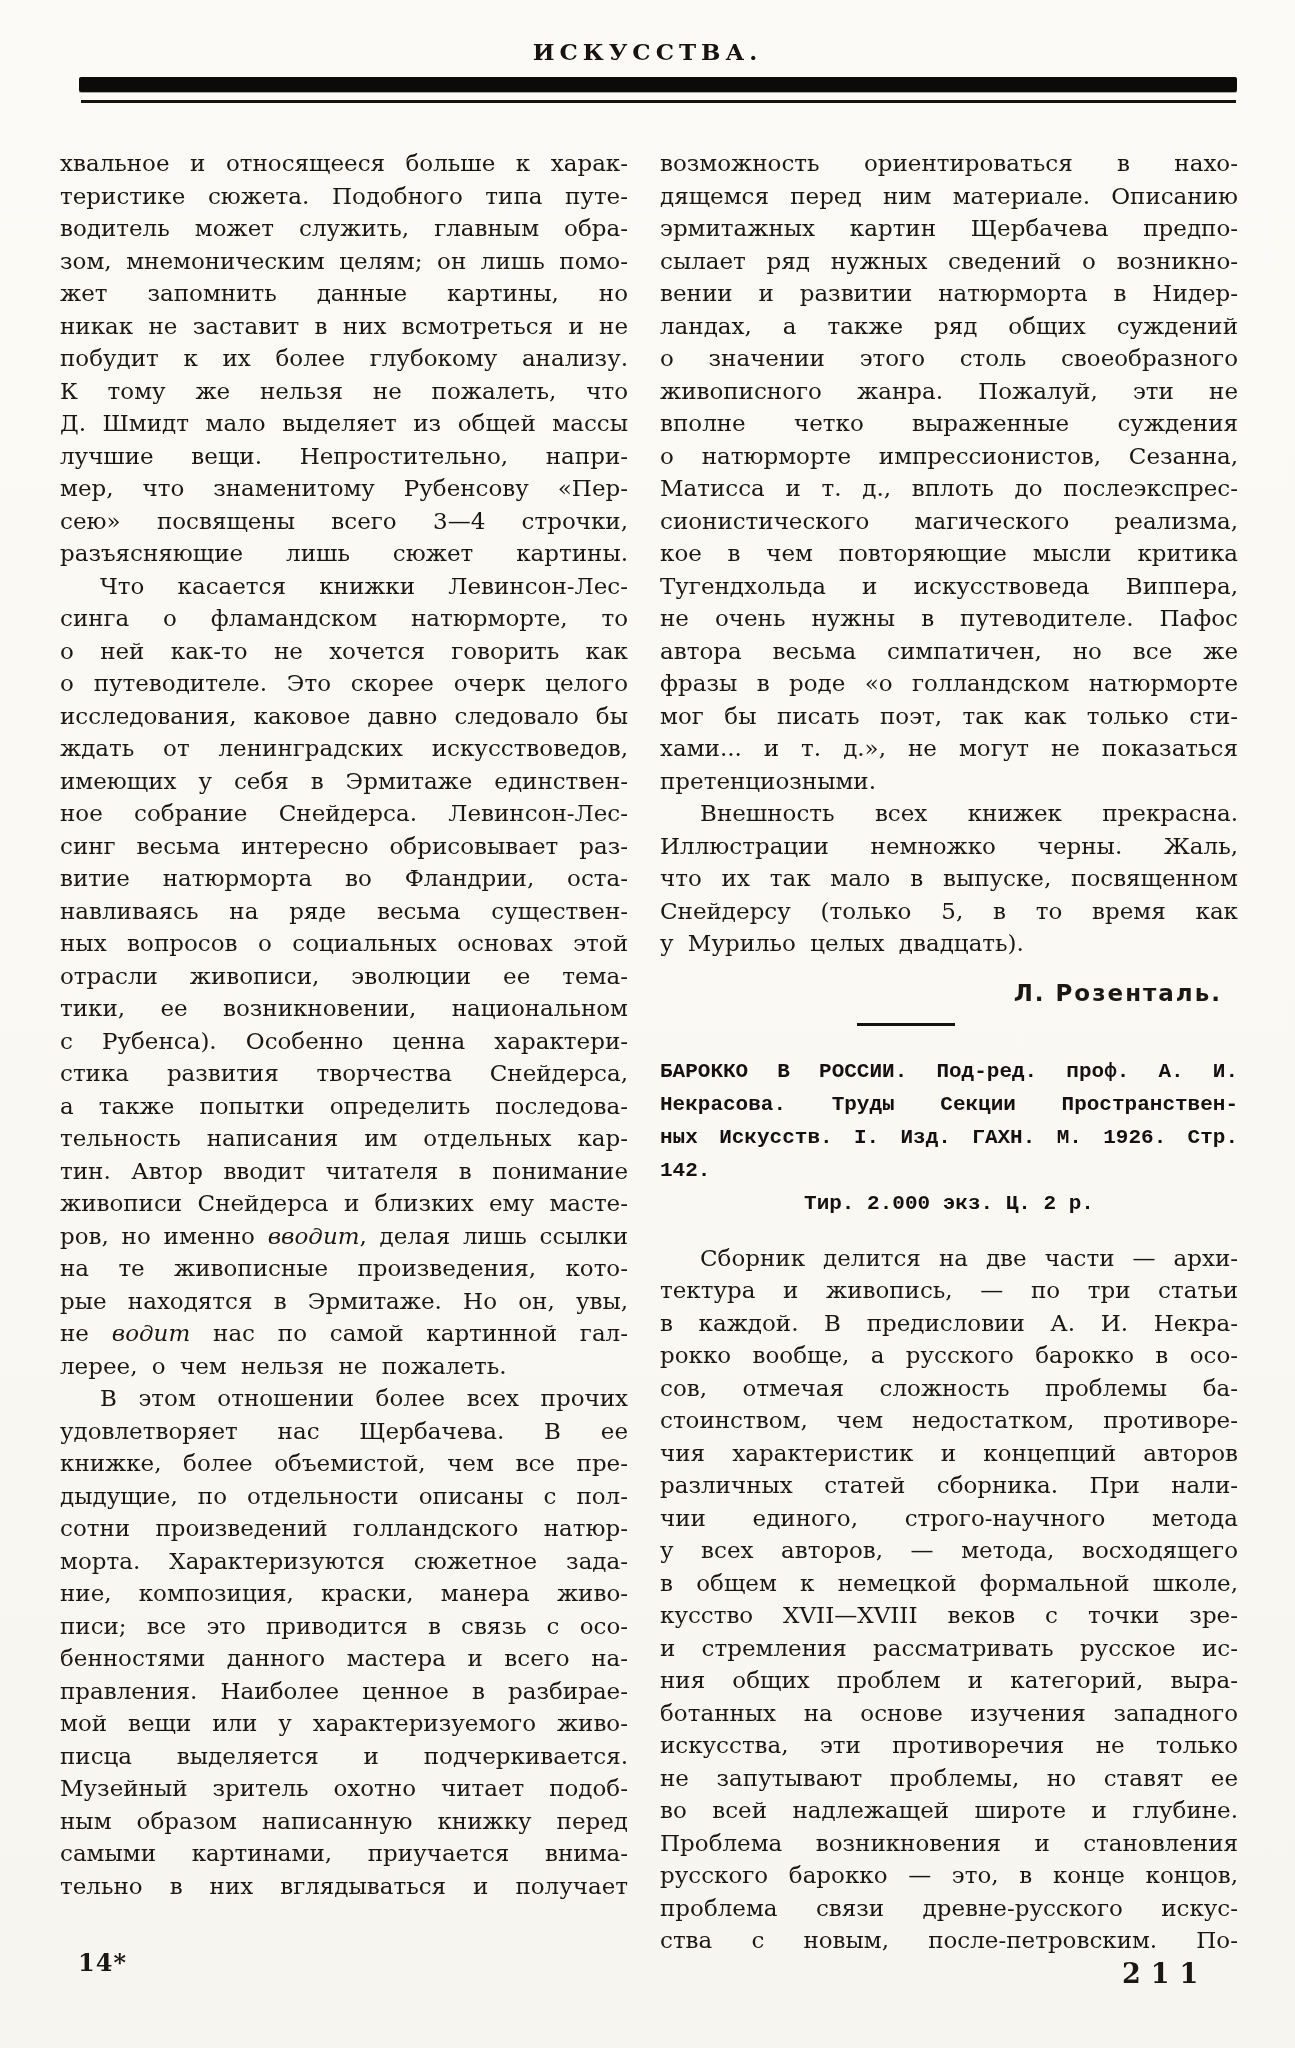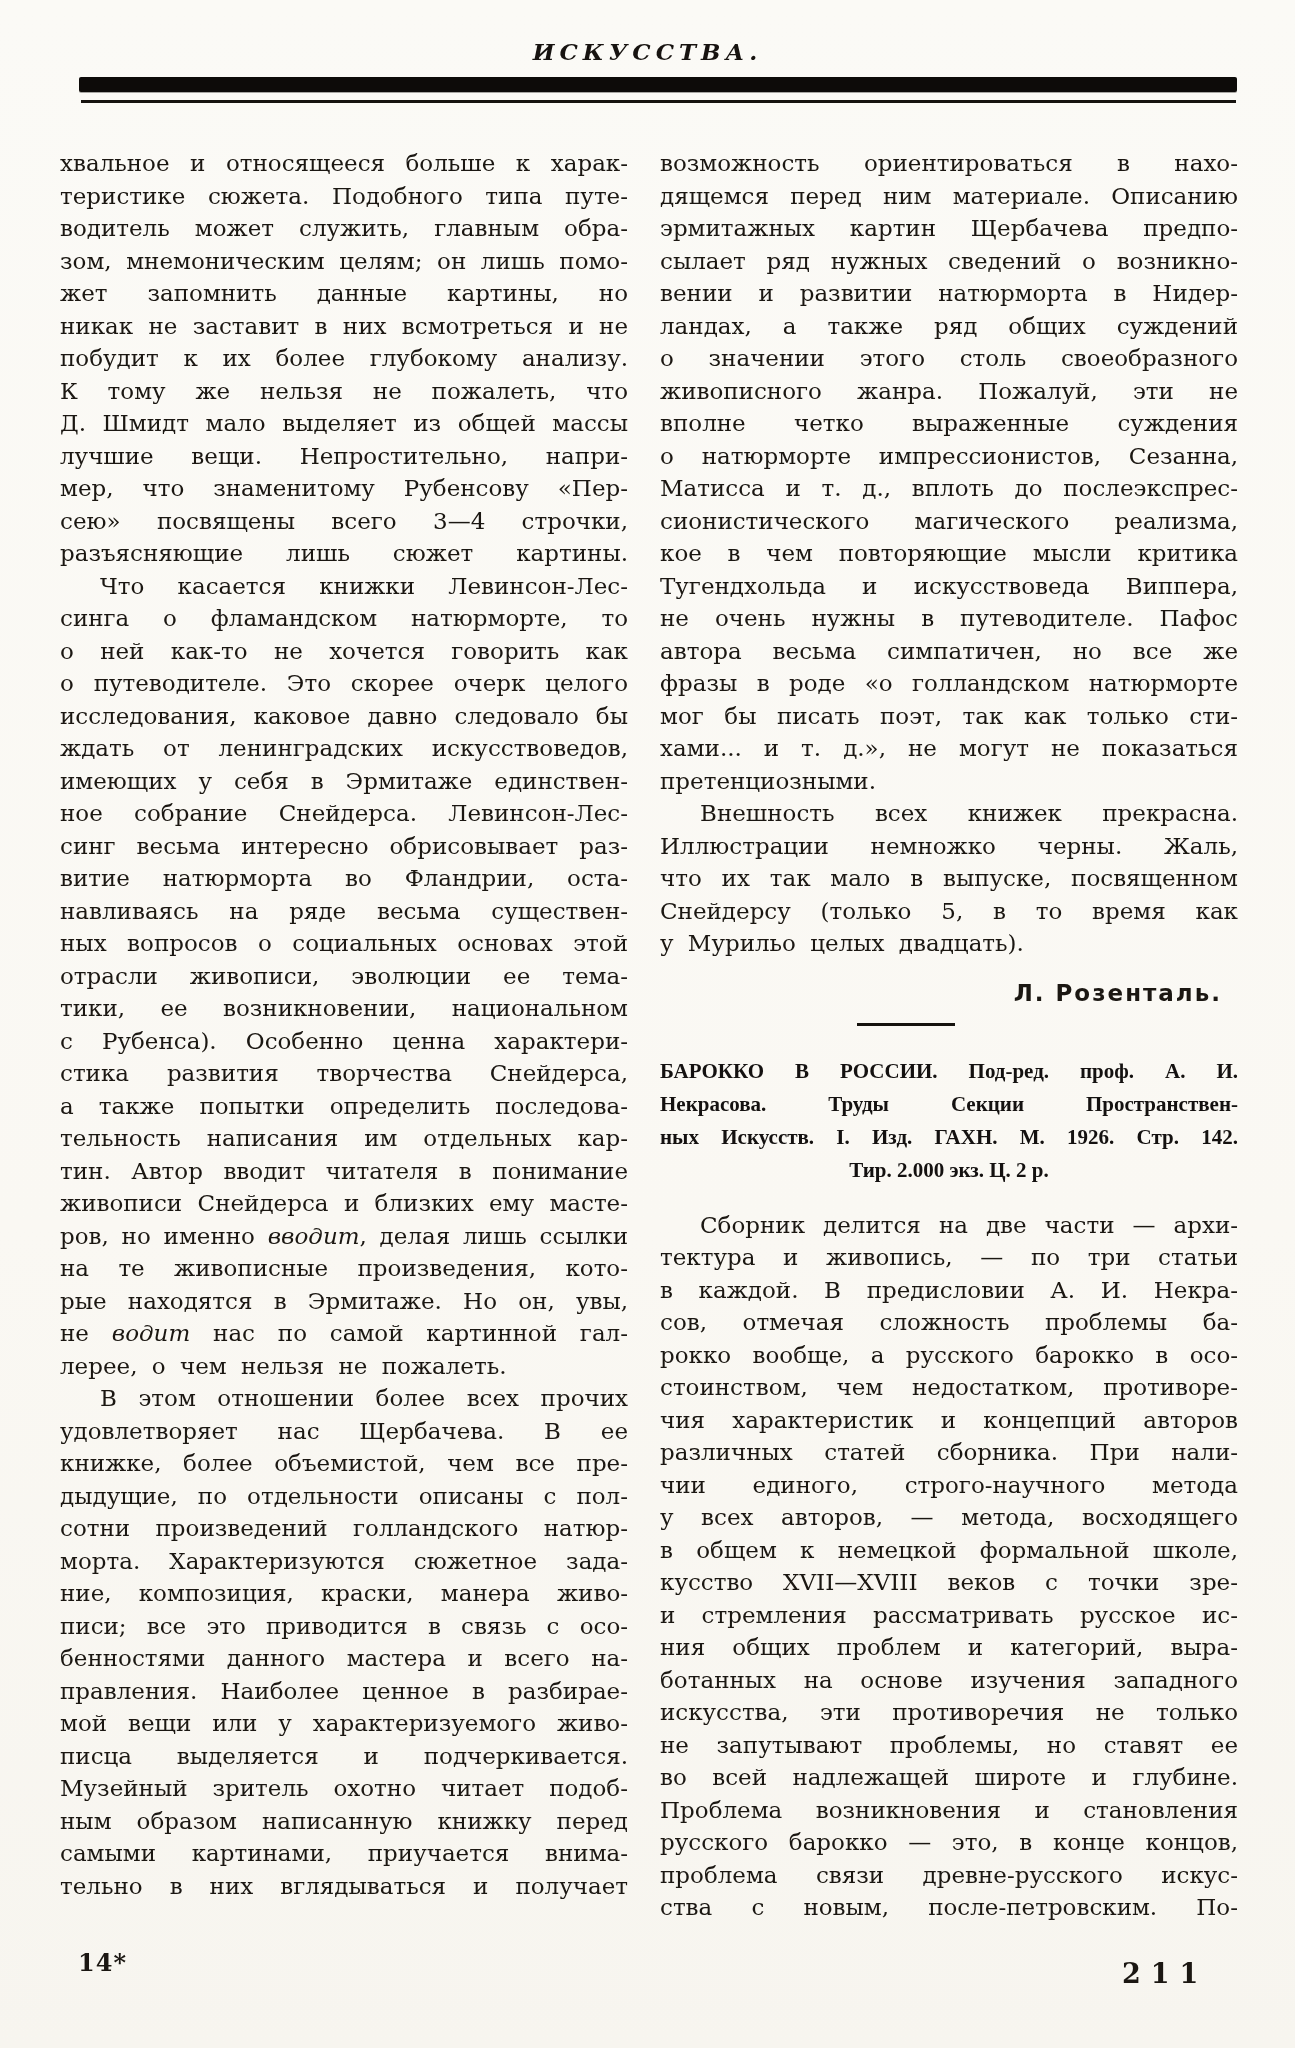--- a/index.html
+++ b/index.html
@@ -10,21 +10,20 @@
     background:linear-gradient(180deg,#fbfaf6 0%,#faf8f3 60%,#f7f5ef 100%);
     font-family:"DejaVu Serif", serif;
     color:#1b1712;
     overflow:hidden;
   }
   .running-head{
     position:absolute;top:38px;left:0;right:0;
     text-align:center;
     font-size:23px;font-weight:bold;letter-spacing:5px;
     color:#171310;
-    font-style:italic;
   }
   .rule-thick{
     position:absolute;top:77px;left:79px;width:1158px;height:15px;
     background:#0d0b09;border-radius:2px;
     box-shadow:0 1px 0 rgba(13,11,9,.35);
   }
   .rule-thin{
     position:absolute;top:100px;left:81px;width:1155px;height:3px;
     background:#16130f;
   }
@@ -51,21 +50,21 @@
     font-size:23px;line-height:33px;
     letter-spacing:2px;
     margin-top:17px;
   }
   .sep-rule{
     width:98px;height:3px;background:#15120e;
     margin-top:13px;margin-left:197px;
   }
   .review-heading{
     margin-top:29px;
-    font-family:Liberation Serif, serif;
+    font-family:Liberation Mono, monospace;
     font-weight:bold;
     font-size:21px;line-height:33px;
     color:#141110;
   }
   .review-body{margin-top:22px;}
   .footer-left{
     position:absolute;left:78px;top:1948px;
     font-size:24px;font-weight:bold;letter-spacing:1px;
   }
   .footer-right{
@@ -177,22 +176,22 @@
         <div class="line">БАРОККО В РОССИИ. Под-ред. проф. А. И.</div>
         <div class="line">Некрасова. Труды Секции Пространствен-</div>
         <div class="line">ных Искусств. I. Изд. ГАХН. М. 1926. Стр. 142.</div>
         <div class="line center">Тир. 2.000 экз. Ц. 2 р.</div>
       </div>
 
     <div class="review-body">
         <div class="line indent">Сборник делится на две части — архи-</div>
         <div class="line">тектура и живопись, — по три статьи</div>
         <div class="line">в каждой. В предисловии А. И. Некра-</div>
+        <div class="line">рокко вообще, а русского барокко в осо-</div>
         <div class="line">сов, отмечая сложность проблемы ба-</div>
-        <div class="line">рокко вообще, а русского барокко в осо-</div>
         <div class="line">стоинством, чем недостатком, противоре-</div>
         <div class="line">чия характеристик и концепций авторов</div>
         <div class="line">различных статей сборника. При нали-</div>
         <div class="line">чии единого, строго-научного метода</div>
         <div class="line">у всех авторов, — метода, восходящего</div>
         <div class="line">в общем к немецкой формальной школе,</div>
         <div class="line">кусство XVII—XVIII веков с точки зре-</div>
         <div class="line">и стремления рассматривать русское ис-</div>
         <div class="line">ния общих проблем и категорий, выра-</div>
         <div class="line">ботанных на основе изучения западного</div>

